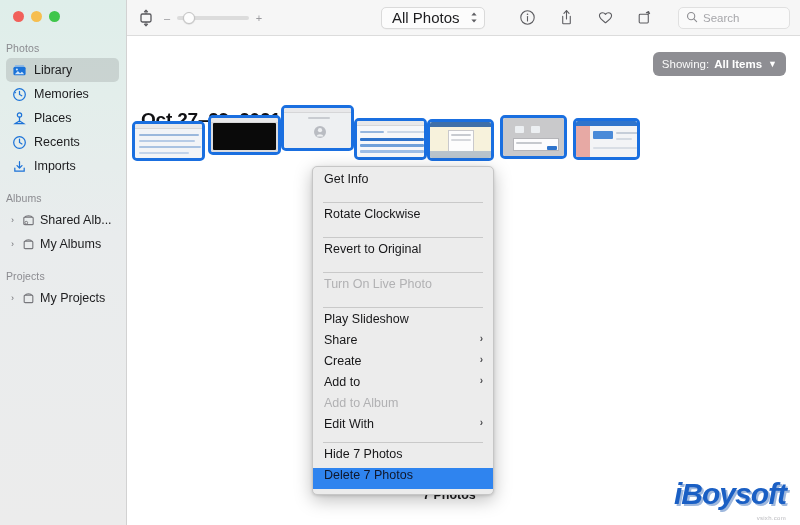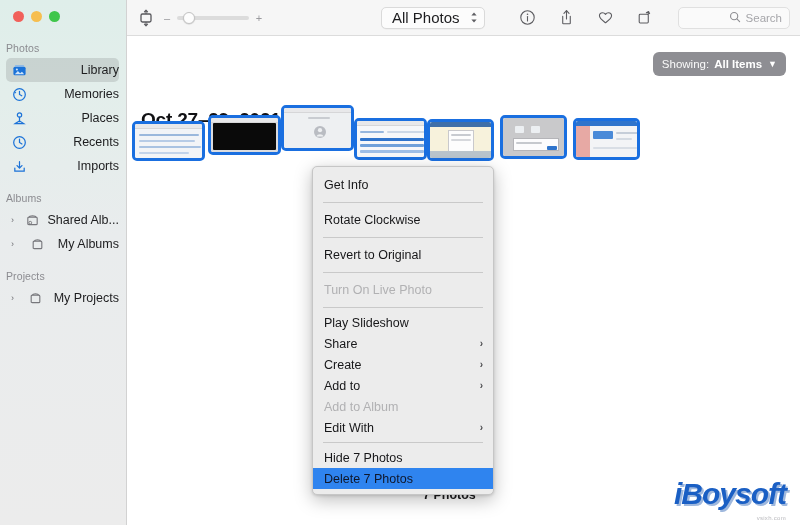--- a/index.html
+++ b/index.html
@@ -27,21 +27,21 @@
 
   .sb-section {
     font-size: 10.5px; color:#8b8b90; font-weight:400;
     padding: 0 0 4px 6px; letter-spacing:0.1px;
   }
   .sb-group { margin-top: 14px; }
   .sb-group.first { margin-top: 20px; }
   .sb-item {
     display:flex; align-items:center; gap:7px;
     height: 24px; margin: 0 7px 0 6px; padding-left:6px;
-    border-radius:5px; font-size:12.5px; color:#1d1d1f; white-space:nowrap;justify-content:space-between;
+    border-radius:5px; font-size:12.5px; color:#1d1d1f; white-space:nowrap;
   }
   .sb-item.selected { background: rgba(0,0,0,0.11); }
   .sb-icon { width:15px; height:15px; flex:0 0 15px; display:flex; align-items:center; justify-content:center; color:#1b72d8; }
   .sb-icon svg { display:block; }
   .disclosure { width:9px; flex:0 0 9px; color:#6d6d72; font-size:9px; line-height:1; display:flex; align-items:center; justify-content:center; }
   .sb-item.with-disc { padding-left:2px; gap:4px; }
   .sb-label { overflow:hidden; text-overflow:ellipsis; }
 
   
   .main { flex:1; height:525px; position:relative; display:flex; flex-direction:column; background:#fff; }
@@ -68,21 +68,21 @@
     box-shadow:0 0.5px 0.5px rgba(0,0,0,0.05);
   }
   .stepper { display:flex; flex-direction:column; line-height:5px; color:#5e5e63; font-size:7px; margin-left:8px; }
 
   .tb-icons { display:flex; align-items:center; gap:22px; margin-left:34px; color:#5c5c60; }
   .tb-ic { width:17px; height:17px; display:flex; align-items:center; justify-content:center; }
 
   .search-box {
     margin-left:auto; width:112px; height:22px;
     border:1px solid #e0e0e0; border-radius:5px; background:#fafafa;
-    display:flex; align-items:center; gap:5px; padding:0 7px;justify-content:flex-end;
+    display:flex; align-items:center; gap:5px; padding:0 7px;
   }
   .search-ph { font-size:11.5px; color:#a6a6aa; }
 
   .content { flex:1; position:relative; background:#fff; overflow:hidden; }
 
   .showing-pill {
     position:absolute; right:14px; top:16px;
     background:#8e8e93; color:#fff;
     border-radius:6px; height:24px;
     display:flex; align-items:center; gap:5px;
@@ -108,21 +108,21 @@
 
   
   .ctx {
     position:absolute; left:185px; top:130px; width:182px;
     background:#ececec; border:1px solid #c6c6c6; border-radius:5px;
     box-shadow: 0 5px 18px rgba(0,0,0,0.26), 0 1px 3px rgba(0,0,0,0.14);
     padding: 5px 0 5px 0;
     z-index: 50;
   }
   .ctx-item {
-    position:relative; height:21px; display:flex; align-items:center;
+    position:relative; height:21px; display:flex; align-items:flex-start;
     font-size:12.5px; color:#171719; padding: 0 11px 0 11px; white-space:nowrap;
   }
   .ctx-item.disabled { color:#b1b1b3; }
   .ctx-item.highlight { background:#2f84ef; color:#0f172a; margin:0; }
   .ctx-item .arrow { position:absolute; right:10px; font-size:10px; font-weight:700; color:#4a4a4d; }
   .ctx-item.tall { height:26px; }
   .ctx-sep { height:1px; background:#c9c9c9; margin:4px 10px; }
 
   
   .footer { position:absolute; left:0; right:0; bottom:0; height:52px;text-align:right; }

